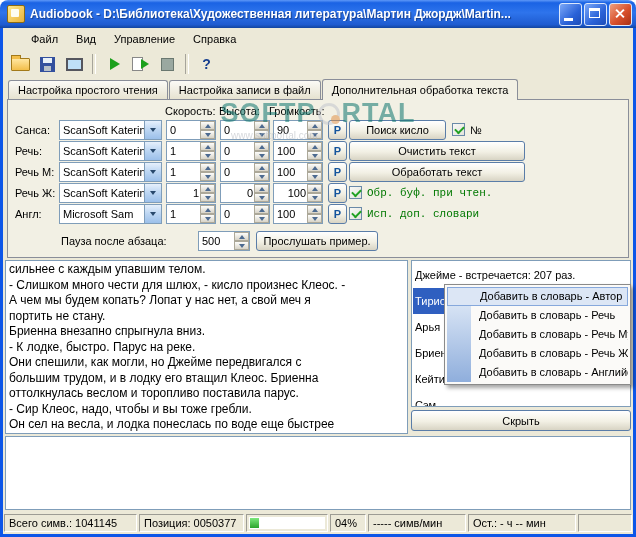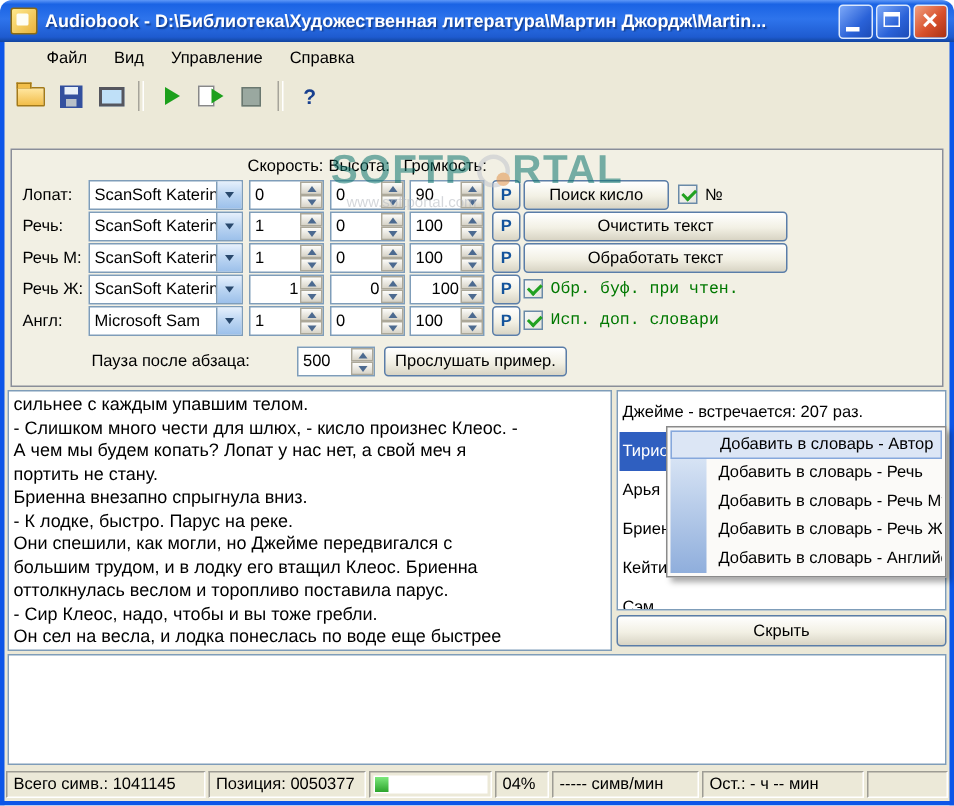--- a/index.html
+++ b/index.html
@@ -145,28 +145,33 @@
         </span>
       <span class="tb">
           <span class="ic-stop"></span>
         </span>
       <span class="tbsep"></span>
       <span class="tb">
           <span class="ic-help">?</span>
         </span>
     </div>
 
+    <div class="tabstrip">
+      <span class="tab">Настройка простого чтения</span>
+      <span class="tab">Настройка записи в файл</span>
+      <span class="tab active">Дополнительная обработка текста</span>
+    </div>
 
     <div class="tabpage">
       <span class="colhead ch1">Скорость:</span>
       <span class="colhead ch2">Высота:</span>
       <span class="colhead ch3">Громкость:</span>
 
       <div class="srow" style="top:20px;">
-        <span class="rlabel">Лопат:</span>
+        <span class="rlabel">Санса:</span>
         <div class="combo">
           <span class="ctext">ScanSoft Katerina_Fu</span>
           <span class="carrow">
               <span class="tri-down"></span>
             </span>
         </div>
         <div class="spin s1">
             <span class="sval">0</span>
             <span class="sbtns">
               <span class="sb">

